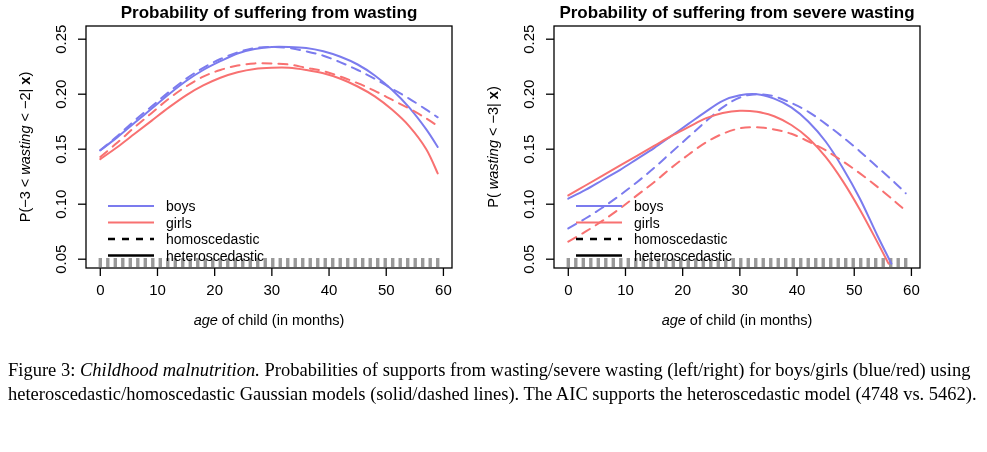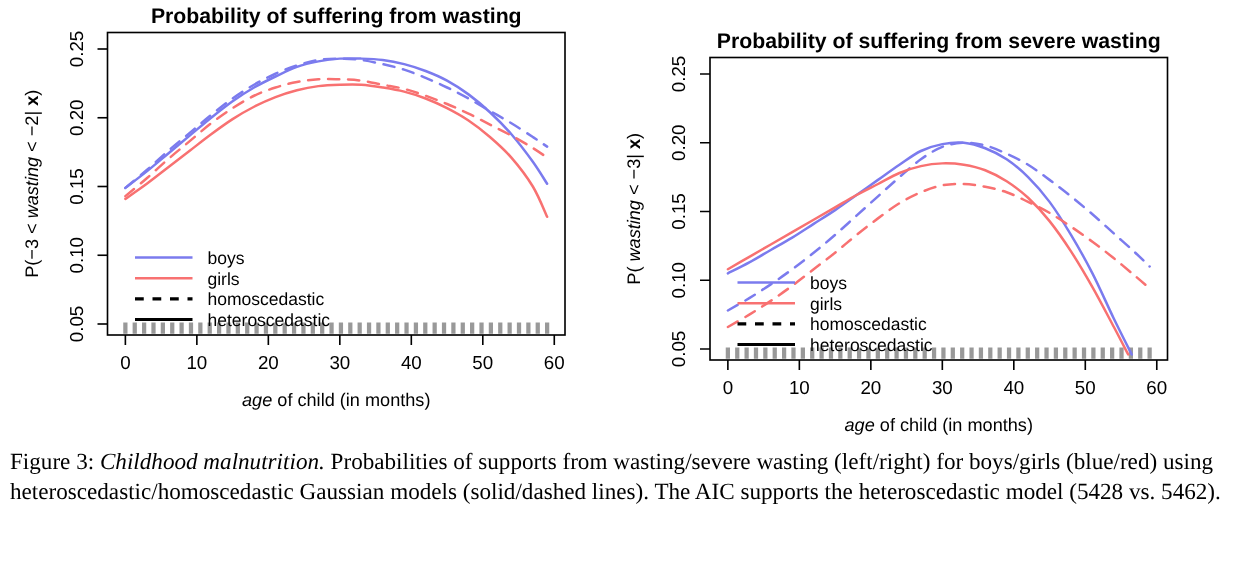--- a/index.html
+++ b/index.html
@@ -26,21 +26,21 @@
     width: 806px;
     height: 352px;
   }
   .panel {
     position: absolute;
     top: 0;
     width: 493px;
     height: 352px;
   }
   .panel-left  { left: 0px; }
-  .panel-right { left: 482px; margin-top: 20px; }
+  .panel-right { left: 468px; }
   svg { display: block; }
   text { font-family: "Liberation Sans", sans-serif; fill: #000; }
   .tick-label { font-size: 15px; }
   .panel-title { font-size: 17px; font-weight: bold; }
   .axis-title  { font-size: 14.5px; }
   .legend-label { font-size: 14px; }
   .frame {
     fill: none;
     stroke: #000000;
     stroke-width: 1.3;
@@ -270,16 +270,16 @@
           </g>
         </svg>
     </div>
   </div>
 
   <div class="caption">
     <span>Figure 3:</span>
     <i>Childhood malnutrition.</i>
     <span>Probabilities of supports from wasting/severe wasting (left/right)</span>
     <span>for boys/girls (blue/red) using heteroscedastic/homoscedastic Gaussian models (solid/dashed lines).</span>
-    <span>The AIC supports the heteroscedastic model (5428 vs. 5462).</span>
+    <span>The AIC supports the heteroscedastic model (4748 vs. 5462).</span>
   </div>
 
 </div>
 
 </body></html>

